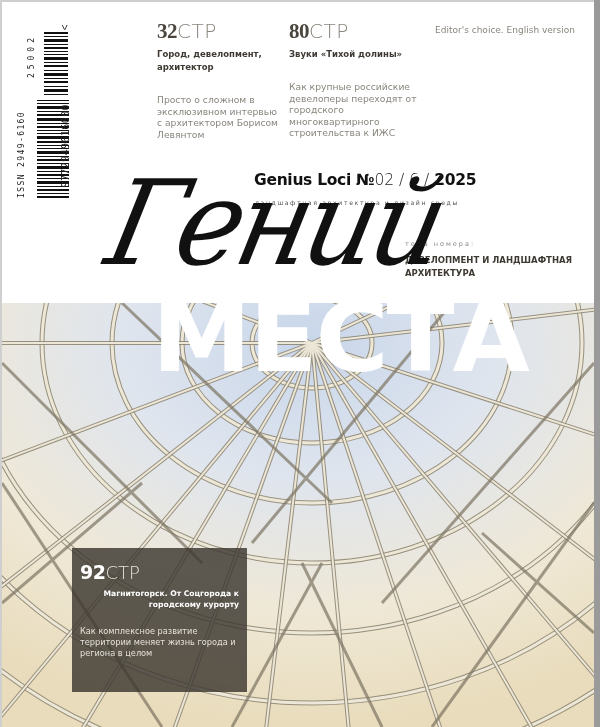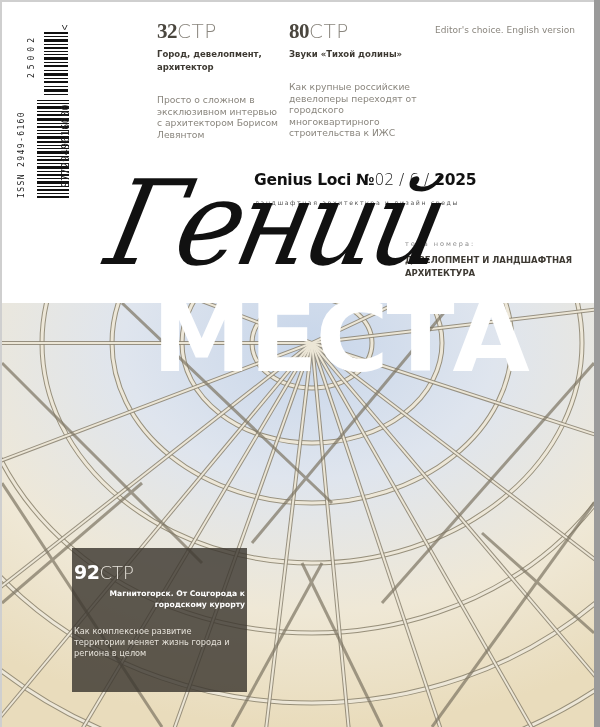--- a/index.html
+++ b/index.html
@@ -67,21 +67,21 @@
   }
   .big-title {
     position: absolute; left: 150px; top: 286px; z-index: 4;
     font-family: "DejaVu Sans", sans-serif; font-weight: 900; font-size: 96px; line-height: 100px;
     color: #ffffff; letter-spacing: -2px; transform: scaleX(1.04); transform-origin: left top;
   }
 
   
   .feature {
     position: absolute; left: 70px; top: 546px; width: 175px; height: 144px;
-    background: rgba(60, 55, 48, 0.82); color: #fff; z-index: 5; padding: 0 2px; box-sizing: border-box;
+    background: rgba(60, 55, 48, 0.82); color: #fff; z-index: 5; padding: 0 8px; box-sizing: border-box;
   }
   .feature .pg { margin-top: 14px; font-size: 19px; line-height: 20px; white-space: nowrap; font-family: "DejaVu Sans", sans-serif; }
   .feature .pg b { font-weight: 900; letter-spacing: -0.5px; }
   .feature .pg span { font-weight: 300; color: #e6e2da; font-size: 18px; }
   .feature .title { font-size: 7.6px; line-height: 11px; font-weight: bold; margin-top: 5px; font-family: "DejaVu Sans", sans-serif; text-align: right; }
   .feature .desc { font-size: 8.2px; line-height: 11px; color: #e6e2da; margin-top: 16px; font-family: "DejaVu Sans", sans-serif; }
 </style>
 </head>
 <body>
 

